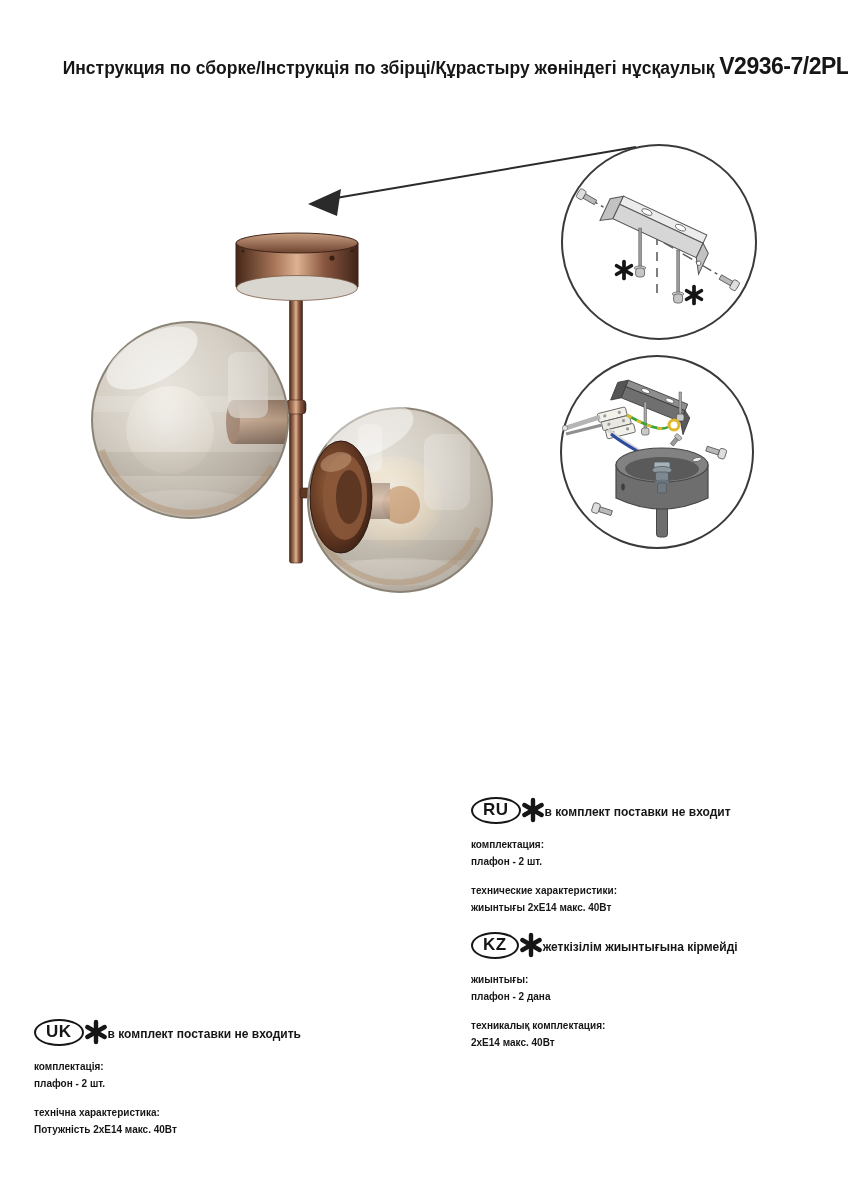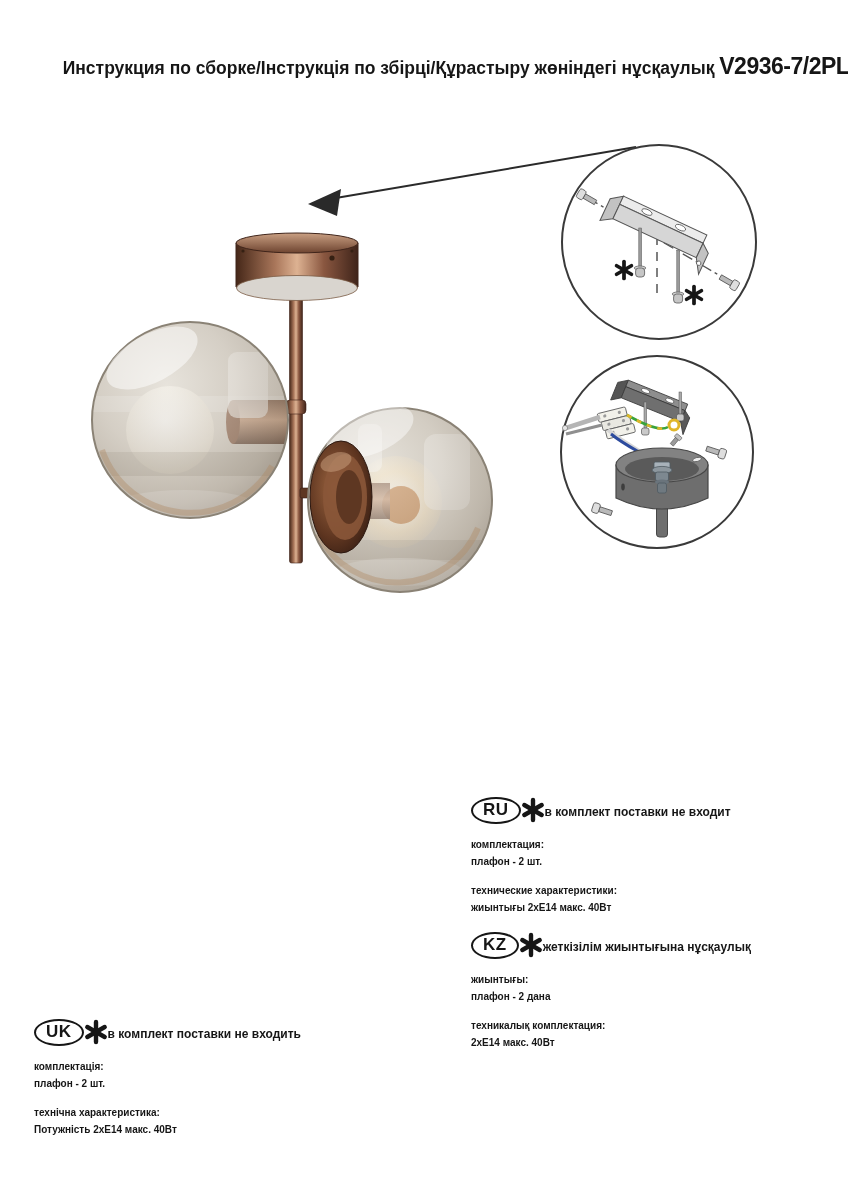--- a/index.html
+++ b/index.html
@@ -272,21 +272,21 @@
       <div>Потужність 2хЕ14 макс. 40Вт</div>
     </div>
   </div>
 
   <div class="sec" id="sec-kz" style="left:471px;top:932px;">
     <div class="sec-head">
       <span class="badge">KZ</span>
       <svg class="ast-svg" width="24" height="26" viewBox="-12 -13 24 26">
           <use href="#ast"></use>
         </svg>
-      <span class="note">жеткізілім жиынтығына нұсқаулық</span>
+      <span class="note">жеткізілім жиынтығына кірмейді</span>
     </div>
     <div class="grp">
       <div>жиынтығы:</div>
       <div>плафон - 2 дана</div>
     </div>
     <div class="grp">
       <div>техникалық комплектация:</div>
       <div>2хЕ14 макс. 40Вт</div>
     </div>
   </div>

